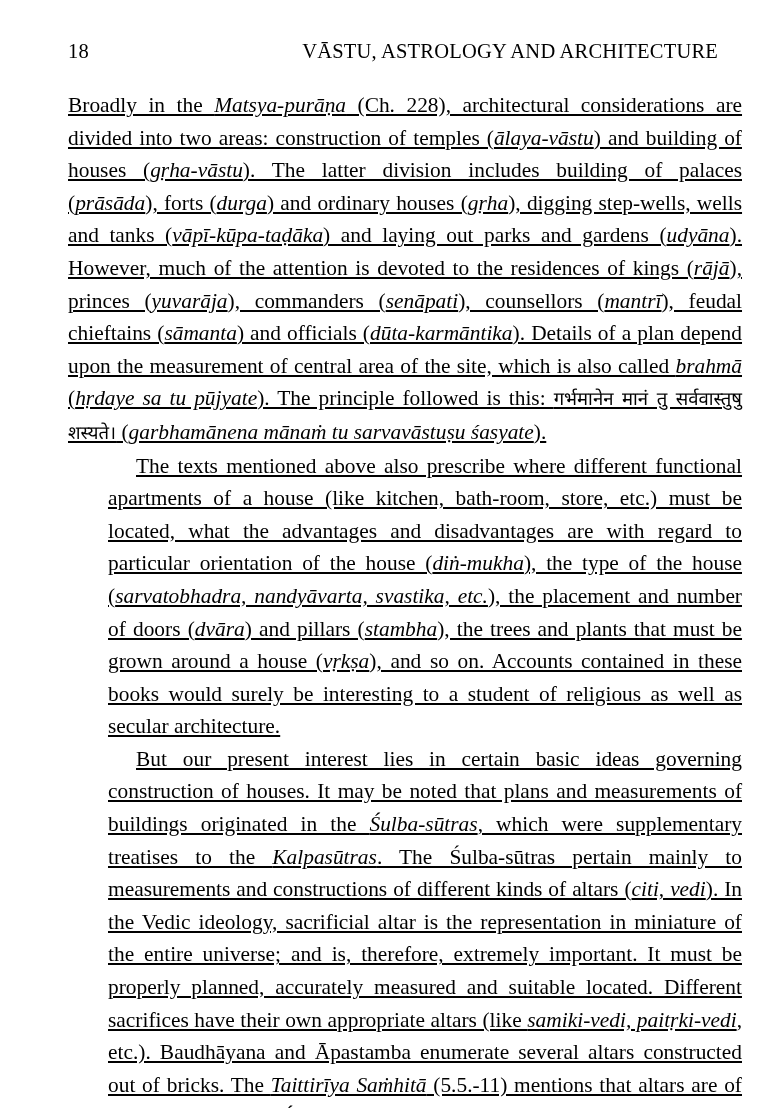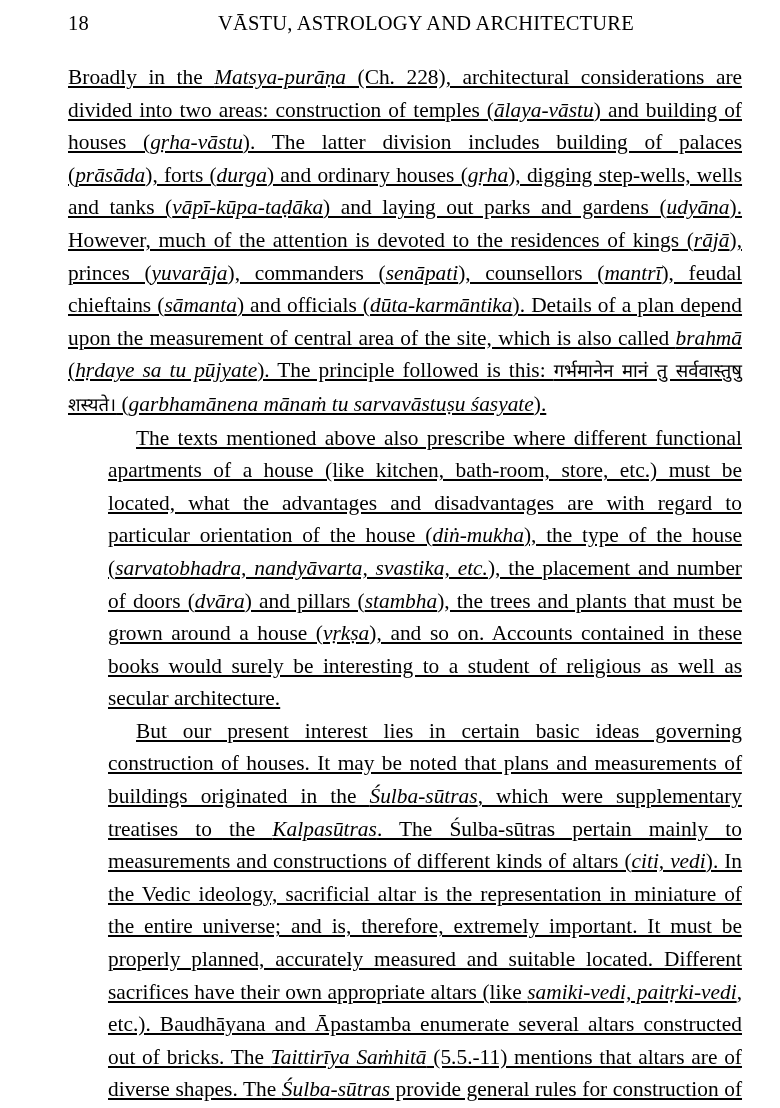--- a/index.html
+++ b/index.html
@@ -28,23 +28,24 @@
     padding: 12px 62px 0 68px;
     font-size: 20.5px;
     letter-spacing: 0.2px;
   }
   .folio {
     width: 150px;
     text-align: left;
   }
   .head-title {
     flex: 1;
-    text-align: left;
+    text-align: right;
     padding-right: 0px;
     white-space: nowrap;
+    margin-top: 28px;
   }
   .body-text {
     padding: 26px 38px 0 68px;
     font-size: 21.4px;
     line-height: 32.6px;
     text-align: justify;
     text-justify: inter-word;
     hyphens: none;
     text-decoration: underline;
   }

